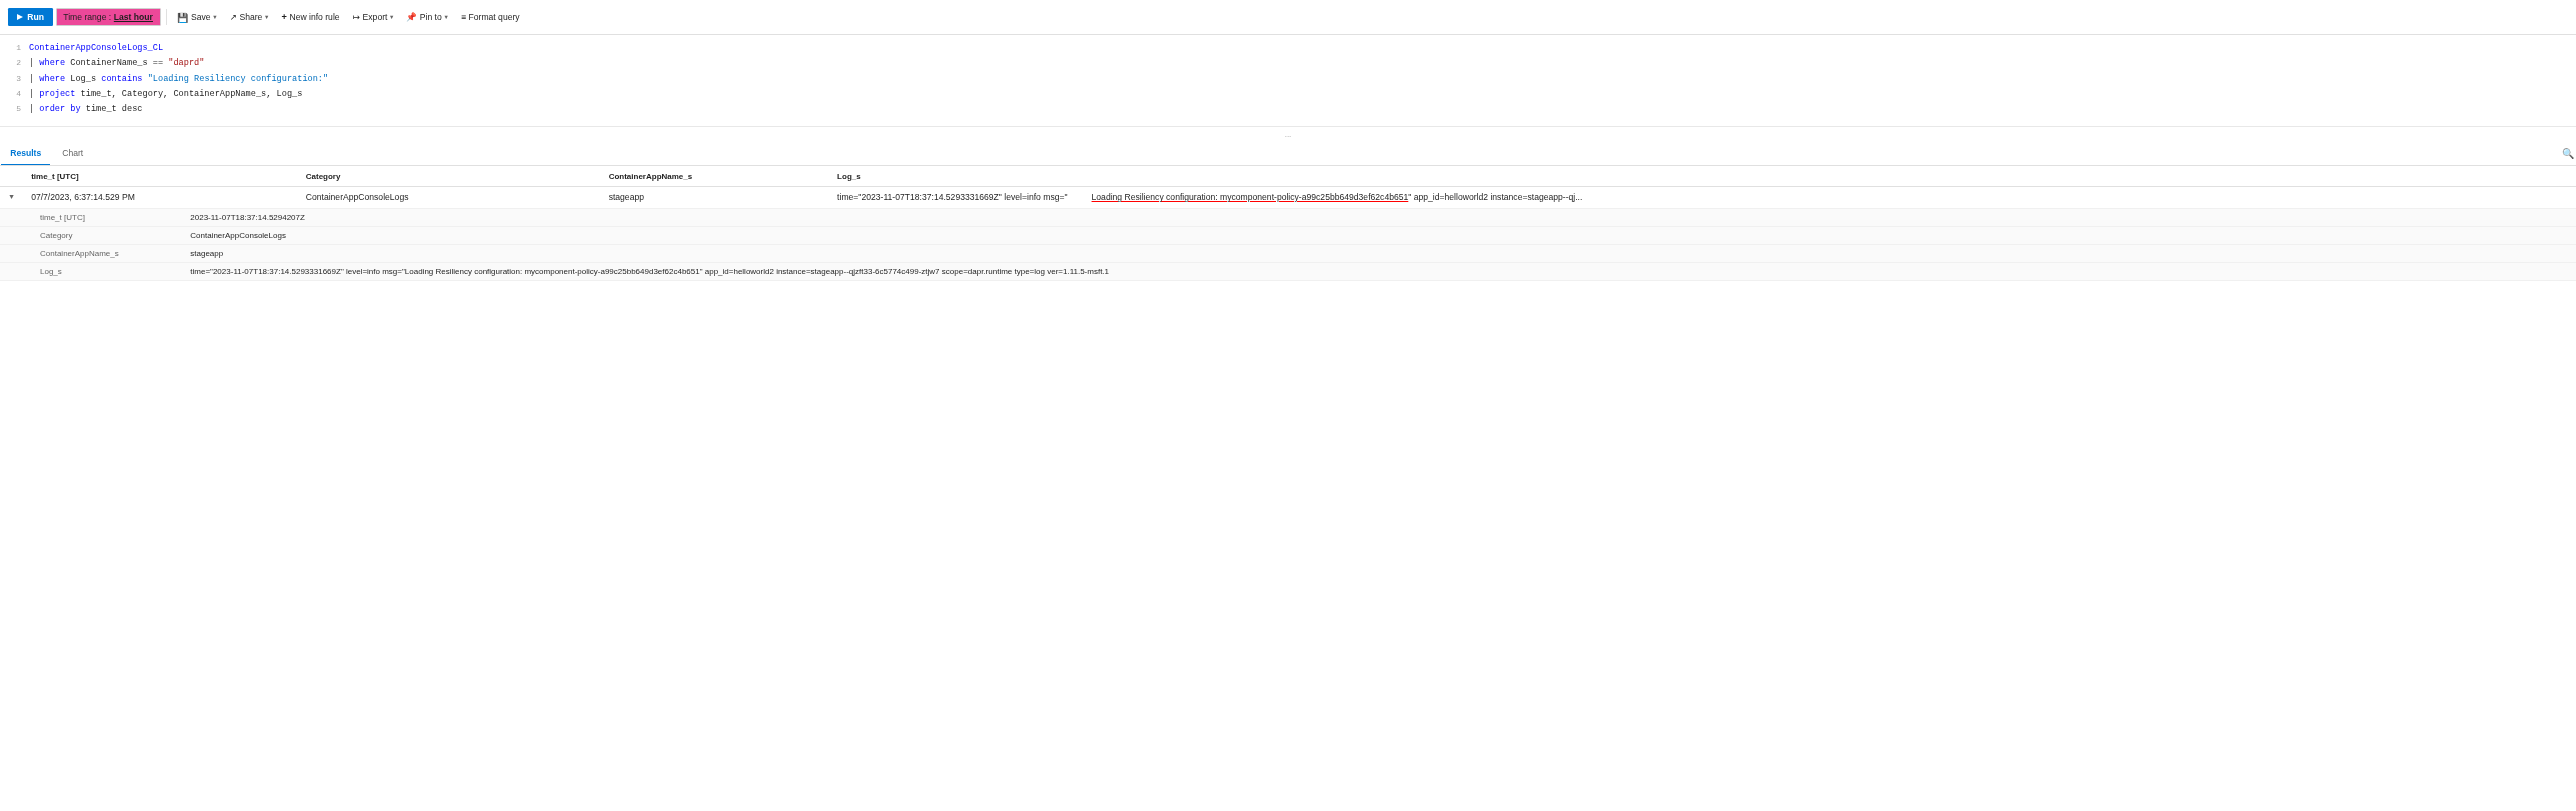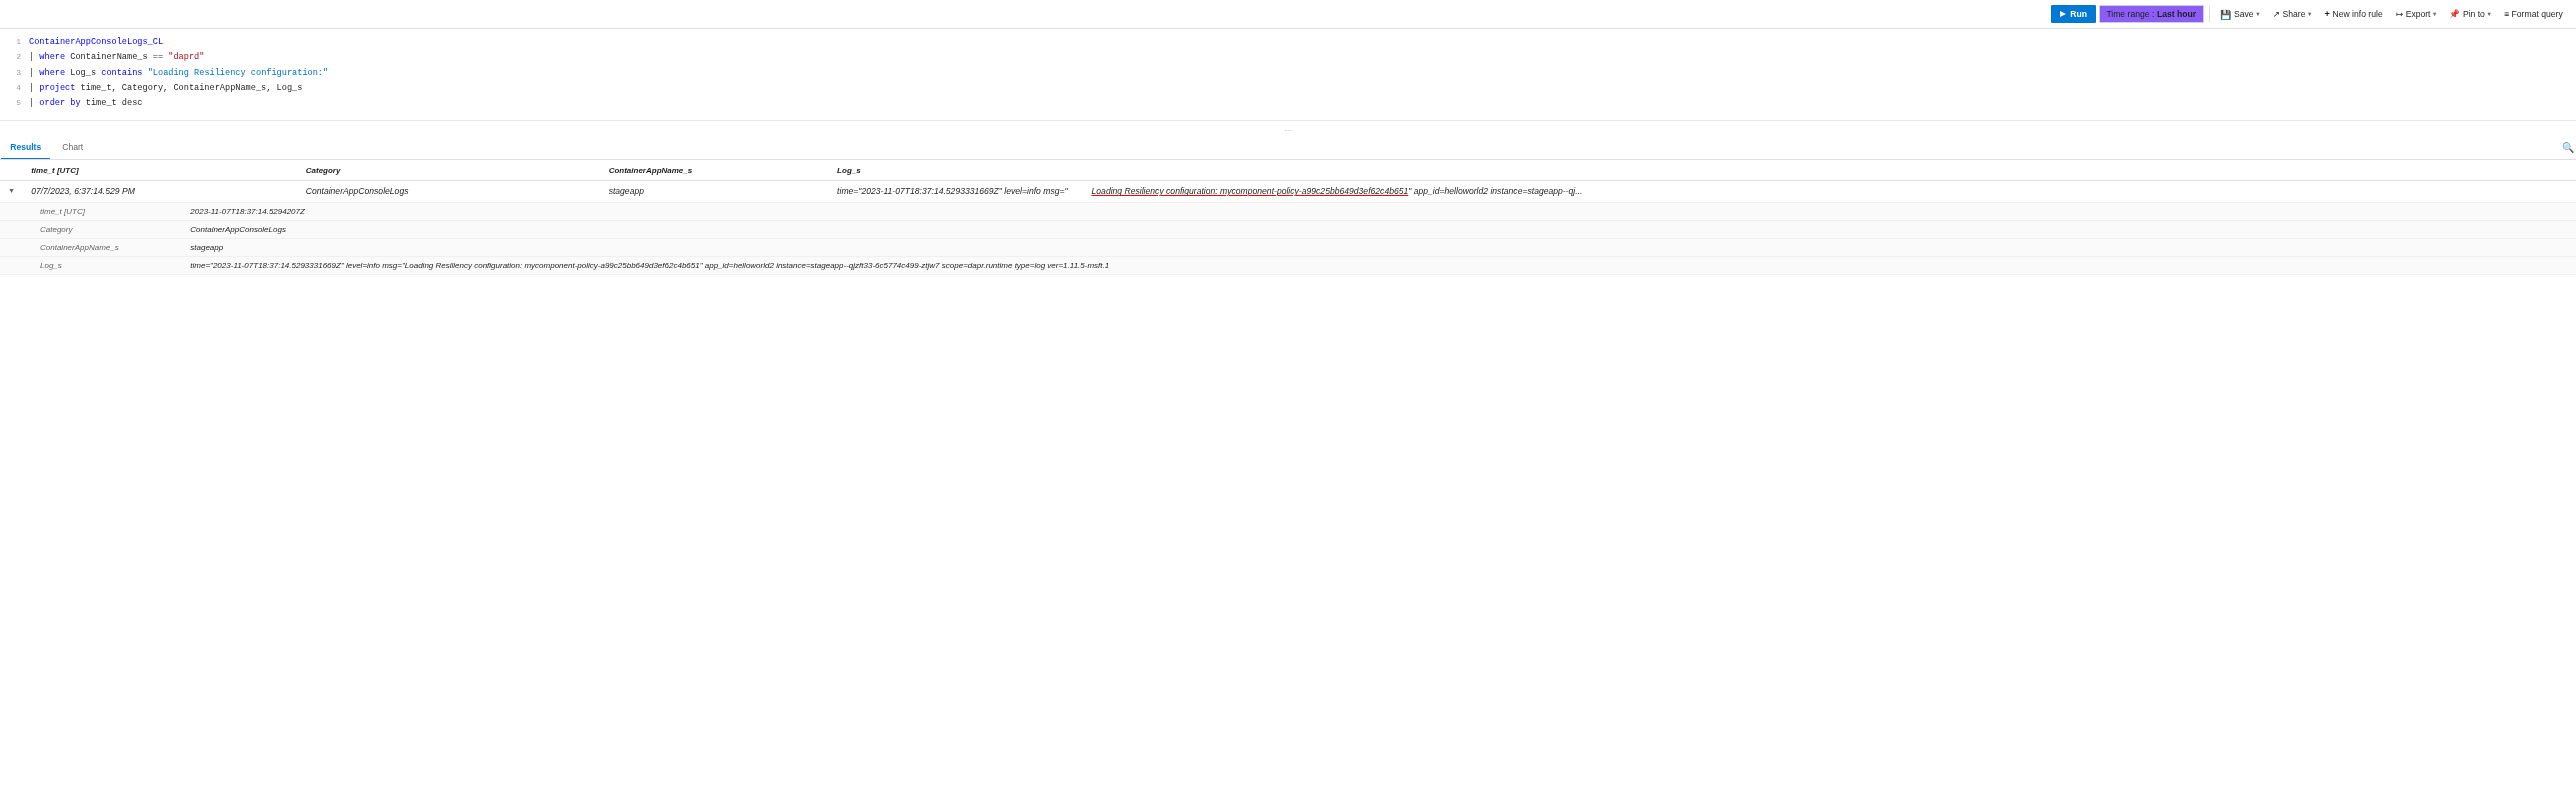--- a/index.html
+++ b/index.html
@@ -11,22 +11,21 @@
     }
 
     
     .toolbar {
       display: flex;
       align-items: center;
       gap: 2.6px;
       padding: 4px 8px;
       border-bottom: 0.7px solid #e0e0e0;
       background: #fff;
-      height: 29px;
-      justify-content: flex-end;
+      height: 35px;
     }
     .btn-run {
       display: flex;
       align-items: center;
       gap: 4px;
       background: #0078d4;
       color: #fff;
       border: none;
       border-radius: 1.3px;
       padding: 4px 9.2px;
@@ -39,21 +38,21 @@
       height: 0;
       border-style: solid;
       border-width: 3.3px 0 3.3px 6px;
       border-color: transparent transparent transparent #fff;
       display: inline-block;
     }
     .btn-outline {
       display: flex;
       align-items: center;
       gap: 2.6px;
-      background: #8b5cf6;
+      background: #ec4899;
       color: #1f1f1f;
       border: 0.7px solid #d0d0d0;
       border-radius: 1.3px;
       padding: 3.3px 6.6px;
       font-size: 8.6px;
       cursor: pointer;
     }
     .toolbar-sep {
       width: 0.7px;
       height: 16px;
@@ -142,21 +141,20 @@
     }
 
     
     .results-area {
       overflow-x: auto;
     }
     table {
       width: 100%;
       border-collapse: collapse;
       font-size: 8.6px;
-      font-style: italic;
     }
     thead tr {
       border-bottom: 0.7px solid #e0e0e0;
     }
     th {
       text-align: left;
       padding: 5.3px 8px;
       font-weight: 600;
       color: #1f1f1f;
       background: #fff;
@@ -222,21 +220,21 @@
 <body>
 
 <div class="toolbar">
   <button class="btn-run">
     <span class="play-icon"></span>
     <span>Run</span>
   </button>
 
   <button class="btn-outline">
     <span>Time range :</span>
-    <span style="font-weight:600;">Last hour</span>
+    <span style="font-weight:600;text-decoration:underline;">Last hour</span>
   </button>
 
   <div class="toolbar-sep"></div>
 
   <button class="btn-text">
     <span style="font-size:9.2px;">💾</span>
     <span>Save</span>
     <span class="chevron">▾</span>
   </button>
 

